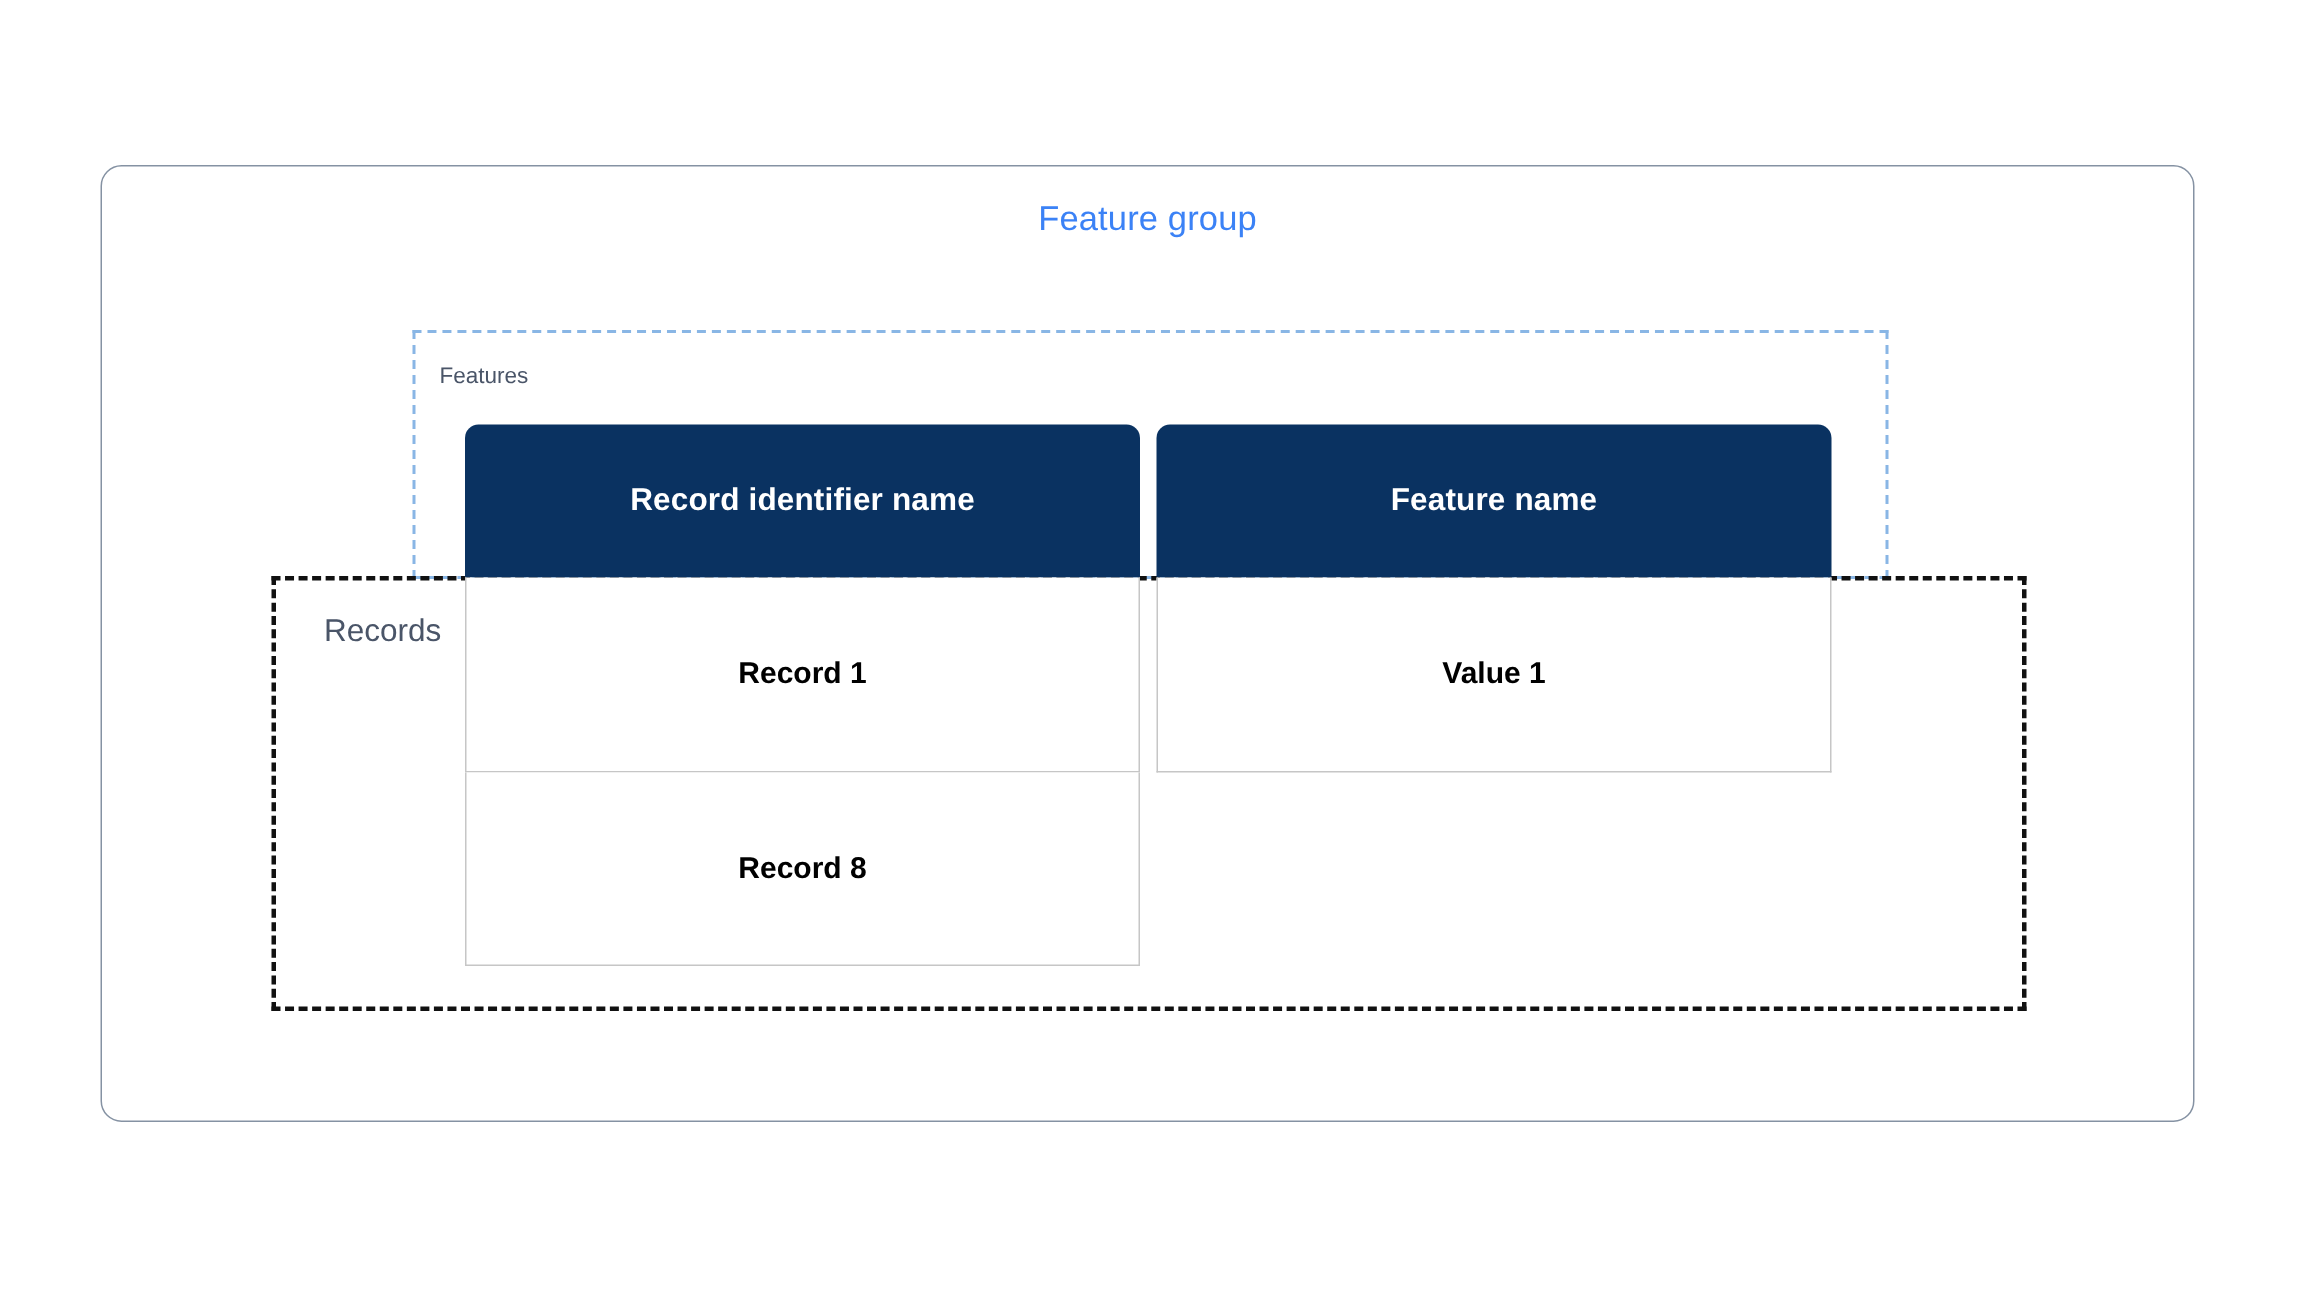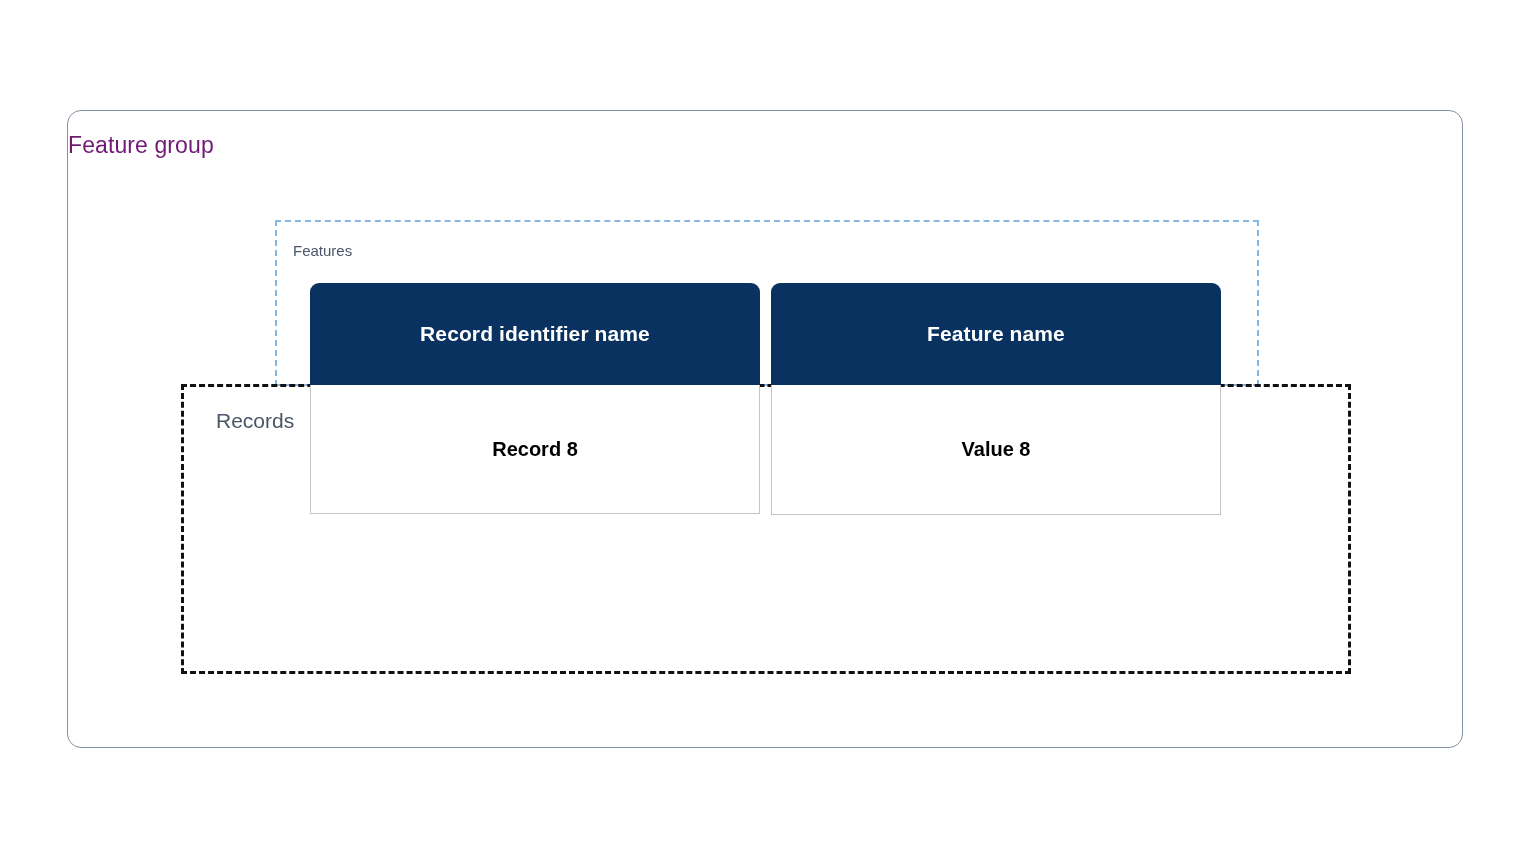--- a/index.html
+++ b/index.html
@@ -26,23 +26,23 @@
     border: 1.6px solid #8592a3;
     border-radius: 14px;
     background: #ffffff;
   }
 
   #feature-group-title {
     position: absolute;
     left: 0;
     top: 21px;
     width: 100%;
-    text-align: left;
+    text-align: center;
     font-size: 23px;
-    color: #701a75;
+    color: #3b82f6;
     font-weight: 400;
     letter-spacing: 0.1px;
   }
 
   
   #features-region {
     position: absolute;
     left: 275px;
     top: 220px;
     width: 984px;
@@ -132,19 +132,20 @@
 
 <div id="features-region"></div>
 <div id="features-label">Features</div>
 
 <div id="records-region"></div>
 <div id="records-label">Records</div>
 
 <div id="columns">
   <div class="column">
     <div class="col-header">Record identifier name</div>
+    <div class="col-cell row-0">Record 1</div>
     <div class="col-cell row-1">Record 8</div>
   </div>
   <div class="column">
     <div class="col-header">Feature name</div>
-    <div class="col-cell row-0">Value 8</div>
+    <div class="col-cell row-0">Value 1</div>
   </div>
 </div>
 
 </body></html>

